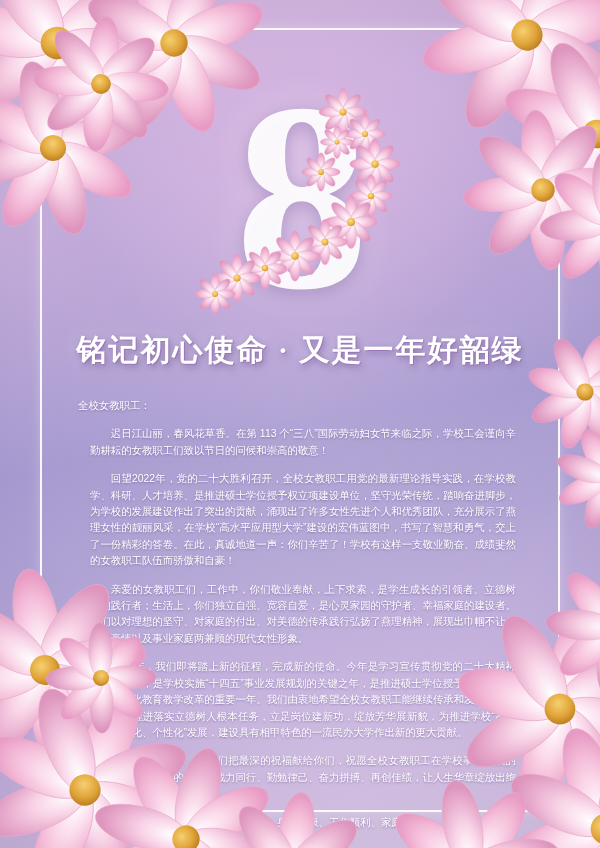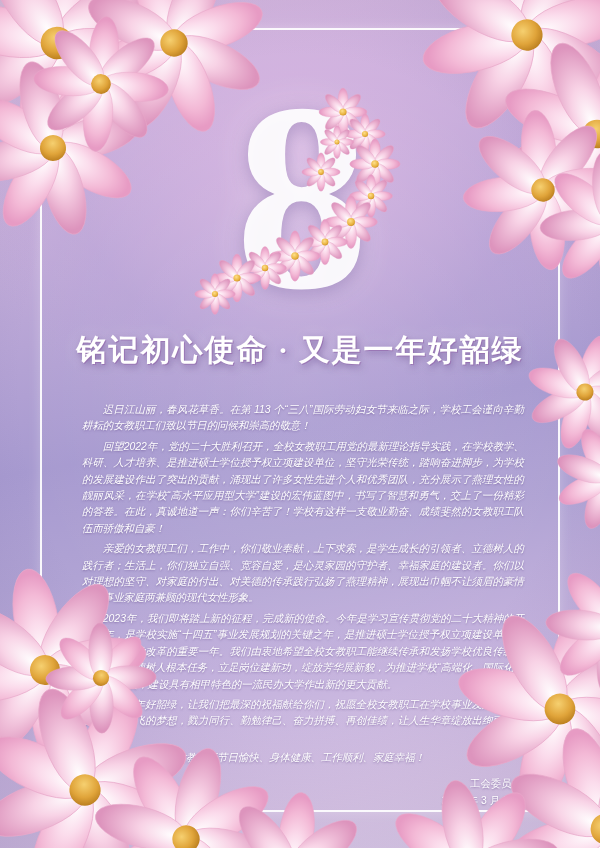--- a/index.html
+++ b/index.html
@@ -106,23 +106,22 @@
     font-family: "Liberation Sans", sans-serif;
     font-size: 10.4px;
     line-height: 16.4px;
     text-shadow: 0 1px 2px rgba(95,70,135,0.55);
     text-align: justify;
   }
   .letter .salutation {
     margin: 0 0 2px 0;
   }
   .letter p.para {
-    margin: 4px;
+    margin: 12px;
     text-indent: 2em;
-    font-style: italic;
   }
   .signature {
     margin-top: 8px;
     text-align: right;
     line-height: 17px;
   }
   .signature div { padding-right: 6px; }
 
   
   .flower {
@@ -240,20 +239,21 @@
       <use href="#daisy" transform="translate(146,100) scale(0.8)"></use>
       <use href="#daisy" transform="translate(162,70) scale(0.7)"></use>
     </g>
   </svg>
 
   <div class="frame"></div>
 
   <div class="heading">铭记初心使命 · 又是一年好韶绿</div>
 
   <div class="letter">
+    <div class="salutation">全校女教职工：</div>
     <p class="para">迟日江山丽，春风花草香。在第 113 个“三八”国际劳动妇女节来临之际，学校工会谨向辛勤耕耘的女教职工们致以节日的问候和崇高的敬意！</p>
     <p class="para">回望2022年，党的二十大胜利召开，全校女教职工用党的最新理论指导实践，在学校教学、科研、人才培养、是推进硕士学位授予权立项建设单位，坚守光荣传统，踏响奋进脚步，为学校的发展建设作出了突出的贡献，涌现出了许多女性先进个人和优秀团队，充分展示了燕理女性的靓丽风采，在学校“高水平应用型大学”建设的宏伟蓝图中，书写了智慧和勇气，交上了一份精彩的答卷。在此，真诚地道一声：你们辛苦了！学校有这样一支敬业勤奋、成绩斐然的女教职工队伍而骄傲和自豪！</p>
     <p class="para">亲爱的女教职工们，工作中，你们敬业奉献，上下求索，是学生成长的引领者、立德树人的践行者；生活上，你们独立自强、宽容自爱，是心灵家园的守护者、幸福家庭的建设者。你们以对理想的坚守、对家庭的付出、对美德的传承践行弘扬了燕理精神，展现出巾帼不让须眉的豪情以及事业家庭两兼顾的现代女性形象。</p>
     <p class="para">2023年，我们即将踏上新的征程，完成新的使命。今年是学习宣传贯彻党的二十大精神的开局之年，是学校实施“十四五”事业发展规划的关键之年，是推进硕士学位授予权立项建设单位、深化教育教学改革的重要一年。我们由衷地希望全校女教职工能继续传承和发扬学校优良传统，推进落实立德树人根本任务，立足岗位建新功，绽放芳华展新貌，为推进学校“高端化、国际化、个性化”发展，建设具有相甲特色的一流民办大学作出新的更大贡献。</p>
     <p class="para">又是一年好韶绿，让我们把最深的祝福献给你们，祝愿全校女教职工在学校事业发展的风帆上，扬起腾飞的梦想，戮力同行、勤勉律己、奋力拼搏、再创佳绩，让人生华章绽放出绚丽的篇章。</p>
     <p class="para">最后，恭祝全体女教职工节日愉快、身体健康、工作顺利、家庭幸福！</p>
     <div class="signature">
       <div>工会委员会</div>
       <div>2023 年 3 月 8 日</div>
     </div>

